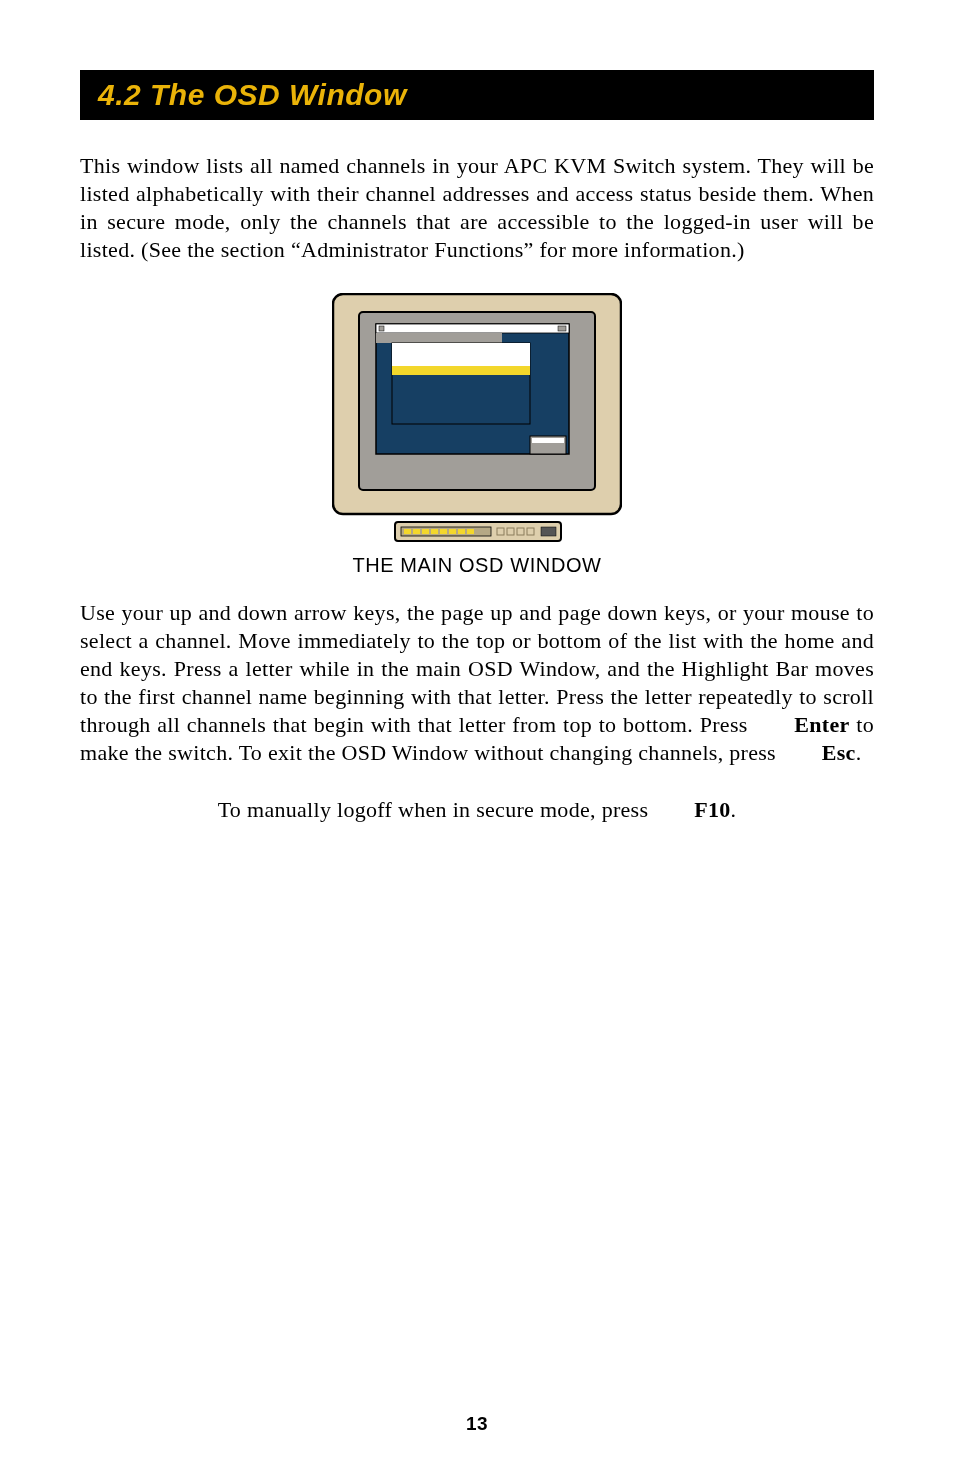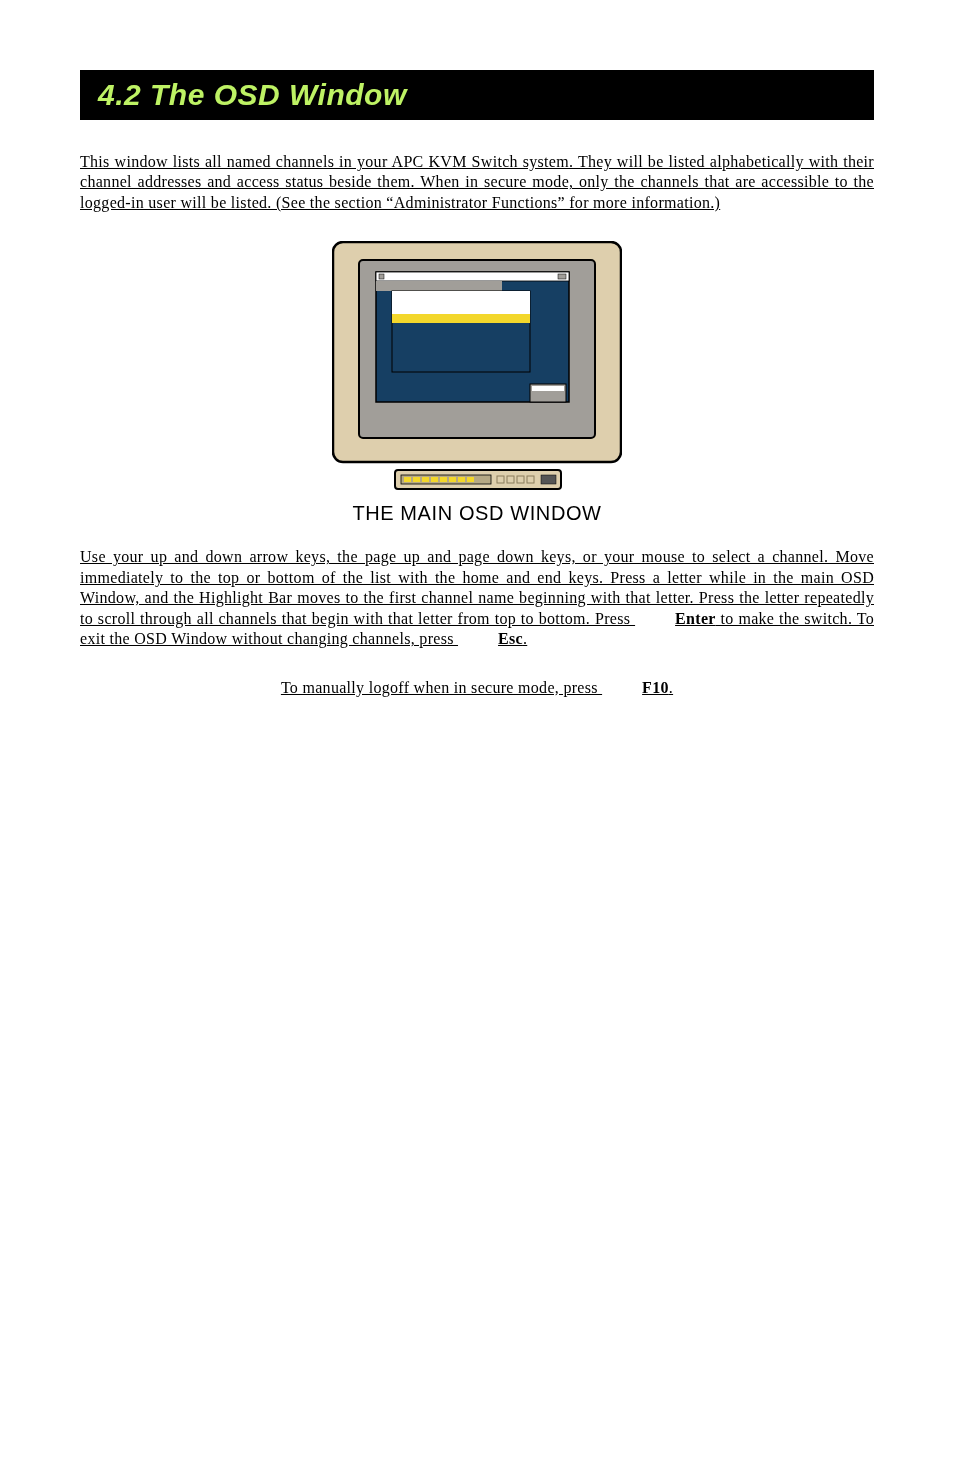--- a/index.html
+++ b/index.html
@@ -15,37 +15,36 @@
       color: #000000;
     }
     .page {
       width: 100%;
       height: 100%;
       padding: 70px 80px 40px 80px;
       position: relative;
     }
     .section-header {
       background: #000000;
-      color: #bef264;
+      color: #eab308;
       font-family: 'Trebuchet MS', 'Arial', sans-serif;
       font-weight: bold;
       font-style: italic;
       font-size: 30px;
       padding: 8px 18px;
       margin-bottom: 32px;
       letter-spacing: 0.5px;
     }
     .body-text {
       font-family: 'Times New Roman', Georgia, serif;
-      font-size: 16px;
+      font-size: 22px;
       line-height: 1.28;
       text-align: justify;
       margin-bottom: 28px;
       letter-spacing: 0.3px;
-      text-decoration: underline;
     }
     .figure-wrap {
       text-align: center;
       margin: 6px auto 22px auto;
     }
     .figure-caption {
       font-family: 'Trebuchet MS', Arial, sans-serif;
       font-size: 20px;
       font-weight: normal;
       letter-spacing: 0.6px;
@@ -135,13 +134,14 @@
   </div>
 
   <p class="body-text">
     <span>Use your up and down arrow keys, the page up and page down keys, or your mouse to select a channel. Move immediately to the top or bottom of the list with the home and end keys. Press a letter while in the main OSD Window, and the Highlight Bar moves to the first channel name beginning with that letter. Press the letter repeatedly to scroll through all channels that begin with that letter from top to bottom. Press </span><span class="bold">Enter</span><span> to make the switch. To exit the OSD Window without changing channels, press </span><span class="bold">Esc</span><span>.</span>
   </p>
 
   <p class="body-text" style="text-align:center;">
     <span>To manually logoff when in secure mode, press </span><span class="bold">F10</span><span>.</span>
   </p>
 
+  <div class="page-number">13</div>
 </div>
 
 </body></html>

